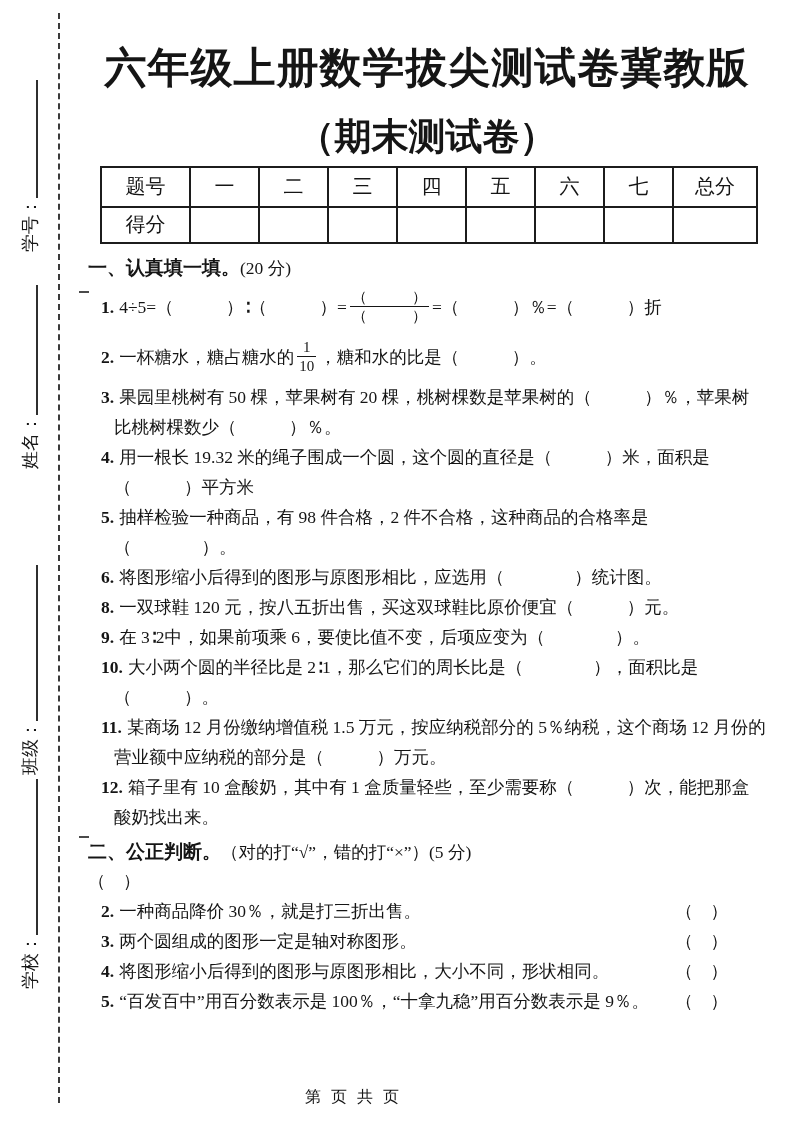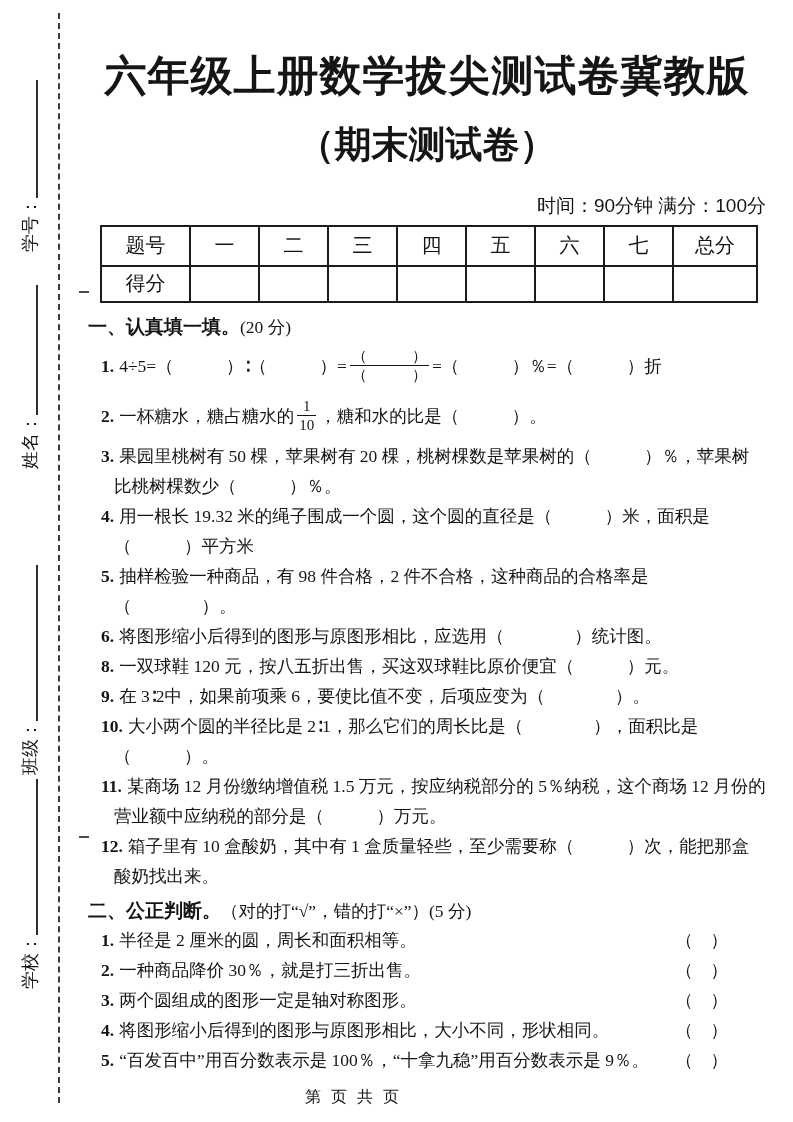--- a/index.html
+++ b/index.html
@@ -33,21 +33,21 @@
     transform-origin: 0 0;
     white-space: nowrap;
   }
   .sidebar-field .blank-line { flex: 1; border-bottom: 2px solid #2f2f2f; margin-bottom: 4px; }
   #field-student-id { left: 18px; top: 252px; width: 172px; }
   #field-name       { left: 18px; top: 469px; width: 184px; }
   #field-class      { left: 18px; top: 775px; width: 210px; }
   #field-school     { left: 18px; top: 989px; width: 210px; }
 
   
-  .content { position: absolute; left: 88px; top: 8px; width: 678px; }
+  .content { position: absolute; left: 88px; top: 0; width: 678px; }
 
   .paper-title {
     margin-top: 44px; text-align: center;
     font-family: "Liberation Sans", "DejaVu Sans", sans-serif;
     font-weight: 700; font-size: 42px; line-height: 1.12;
     letter-spacing: 1px;
   }
   .paper-subtitle {
     margin-top: 26px; text-align: center;
     font-family: "Liberation Sans", "DejaVu Sans", sans-serif;
@@ -133,21 +133,20 @@
   </div>
   <div class="sidebar-field" id="field-school">
     <span>学校：</span>
     <span class="blank-line"></span>
   </div>
 
   <div class="content">
 
     <div class="paper-title">六年级上册数学拔尖测试卷冀教版</div>
     <div class="paper-subtitle">（期末测试卷）</div>
-    <div class="paper-meta">时间：90分钟 满分：100分</div>
 
     <table class="score-table">
       <colgroup>
         <col style="width:89px">
         <col style="width:69px">
           <col style="width:69px">
           <col style="width:69px">
         <col style="width:69px">
           <col style="width:69px">
           <col style="width:69px">
@@ -211,21 +210,20 @@
         <div class="q"><b class="qnum">10.</b><span>大小两个圆的半径比是 2∶1，那么它们的周长比是（　　　　），面积比是（　　　）。</span></div>
         <div class="q"><b class="qnum">11.</b><span>某商场 12 月份缴纳增值税 1.5 万元，按应纳税部分的 5％纳税，这个商场 12 月份的营业额中应纳税的部分是（　　　）万元。</span></div>
         <div class="q"><b class="qnum">12.</b><span>箱子里有 10 盒酸奶，其中有 1 盒质量轻些，至少需要称（　　　）次，能把那盒酸奶找出来。</span></div>
       </div>
 
     <div class="sec-heading" id="judge-heading">
       <span class="sec-bold">二、公正判断。</span><span class="sec-rest">（对的打“√”，错的打“×”）(5 分)</span>
     </div>
     <div id="judge-questions">
         <div class="tf">
-          <div class="tf-text"><b class="qnum">1.</b><span>半径是 2 厘米的圆，周长和面积相等。</span></div>
           <div class="tf-ans">（　）</div>
         </div>
         <div class="tf">
           <div class="tf-text"><b class="qnum">2.</b><span>一种商品降价 30％，就是打三折出售。</span></div>
           <div class="tf-ans">（　）</div>
         </div>
         <div class="tf">
           <div class="tf-text"><b class="qnum">3.</b><span>两个圆组成的图形一定是轴对称图形。</span></div>
           <div class="tf-ans">（　）</div>
         </div>

